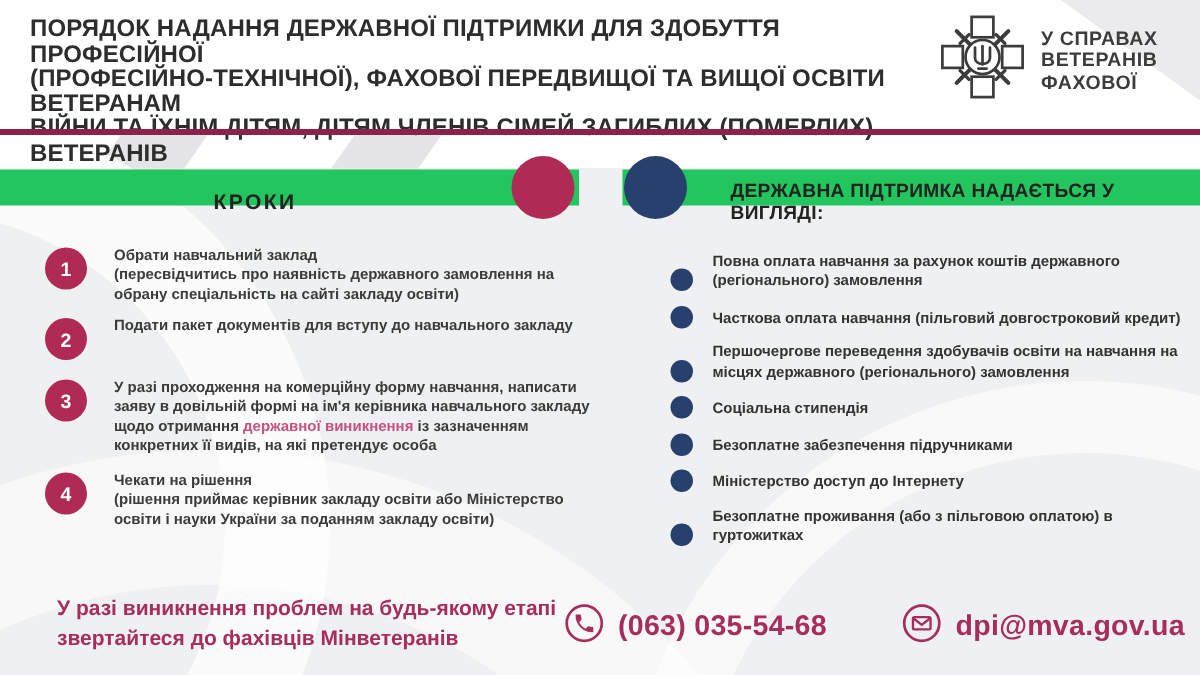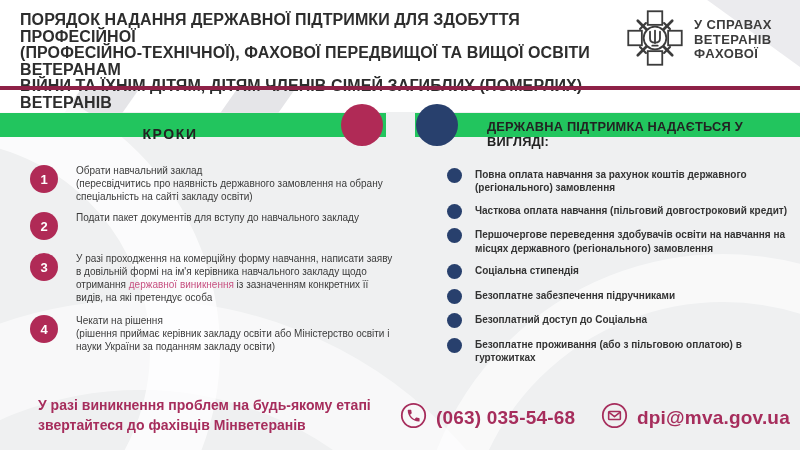--- a/index.html
+++ b/index.html
@@ -48,35 +48,35 @@
   
   #steps-list { position:absolute; left:30px; top:74px; width:370px; z-index:1; }
   .step { display:flex; align-items:flex-start; }
   .step-1 { margin-bottom:8px; } .step-2 { margin-bottom:12px; } .step-3 { margin-bottom:10px; }
   .step-num {
     flex:0 0 28px; width:28px; height:28px; margin-top:1px; margin-right:18px;
     background:#b02a56; color:#fff; border-radius:50%;
     display:flex; align-items:center; justify-content:center;
     font-size:13px; font-weight:bold;
   }
-  .step-text { width:318px; font-size:10px; font-weight:normal; color:#3b3b3b; line-height:13px; }
+  .step-text { width:318px; font-size:10px; font-weight:bold; color:#3b3b3b; line-height:13px; }
   .hl { color:#c75181; }
   
   #benefits-list { position:absolute; left:447px; top:78px; width:345px; z-index:1; }
-  .benefit { display:flex; align-items:flex-start; margin-bottom:9.5px; }
+  .benefit { display:flex; align-items:flex-end; margin-bottom:9.5px; }
   .dot { flex:0 0 15px; width:15px; height:15px; margin-top:0; margin-right:13px; background:#28406d; border-radius:50%; }
   .benefit-text { width:332px; font-size:10px; font-weight:bold; color:#333; line-height:13.2px; }
   
   #footer-note {
     position:absolute; left:18px; top:305px; width:360px; z-index:1;
     font-size:14px; font-weight:bold; color:#a62d5c; line-height:20px;margin-left:20px;
   }
   .contact { position:absolute; top:312px; display:flex; align-items:center; gap:9px; z-index:1;
     color:#a62d5c; font-weight:bold; text-decoration:none; cursor:pointer; }
-  #phone-contact { left:400px; }
+  #phone-contact { left:376px; }
   #email-contact { left:601px; }
   .contact-text { font-size:19px; letter-spacing:.2px; }
 </style>
 </head>
 <body>
 
 <div id="page">
 
   <div id="header">
     <div class="corner-swoosh"></div>
@@ -183,21 +183,21 @@
       <div class="benefit">
         <div class="dot"></div>
         <div class="benefit-text">Соціальна стипендія</div>
       </div>
       <div class="benefit">
         <div class="dot"></div>
         <div class="benefit-text">Безоплатне забезпечення підручниками</div>
       </div>
       <div class="benefit">
         <div class="dot"></div>
-        <div class="benefit-text">Безоплатний доступ до Соціальна</div>
+        <div class="benefit-text">Міністерство доступ до Інтернету</div>
       </div>
       <div class="benefit">
         <div class="dot"></div>
         <div class="benefit-text">Безоплатне проживання (або з пільговою оплатою) в гуртожитках</div>
       </div>
     </div>
 
     <div id="footer-note">
       <div>У разі виникнення проблем на будь-якому етапі</div>
       <div>звертайтеся до фахівців Мінветеранів</div>

